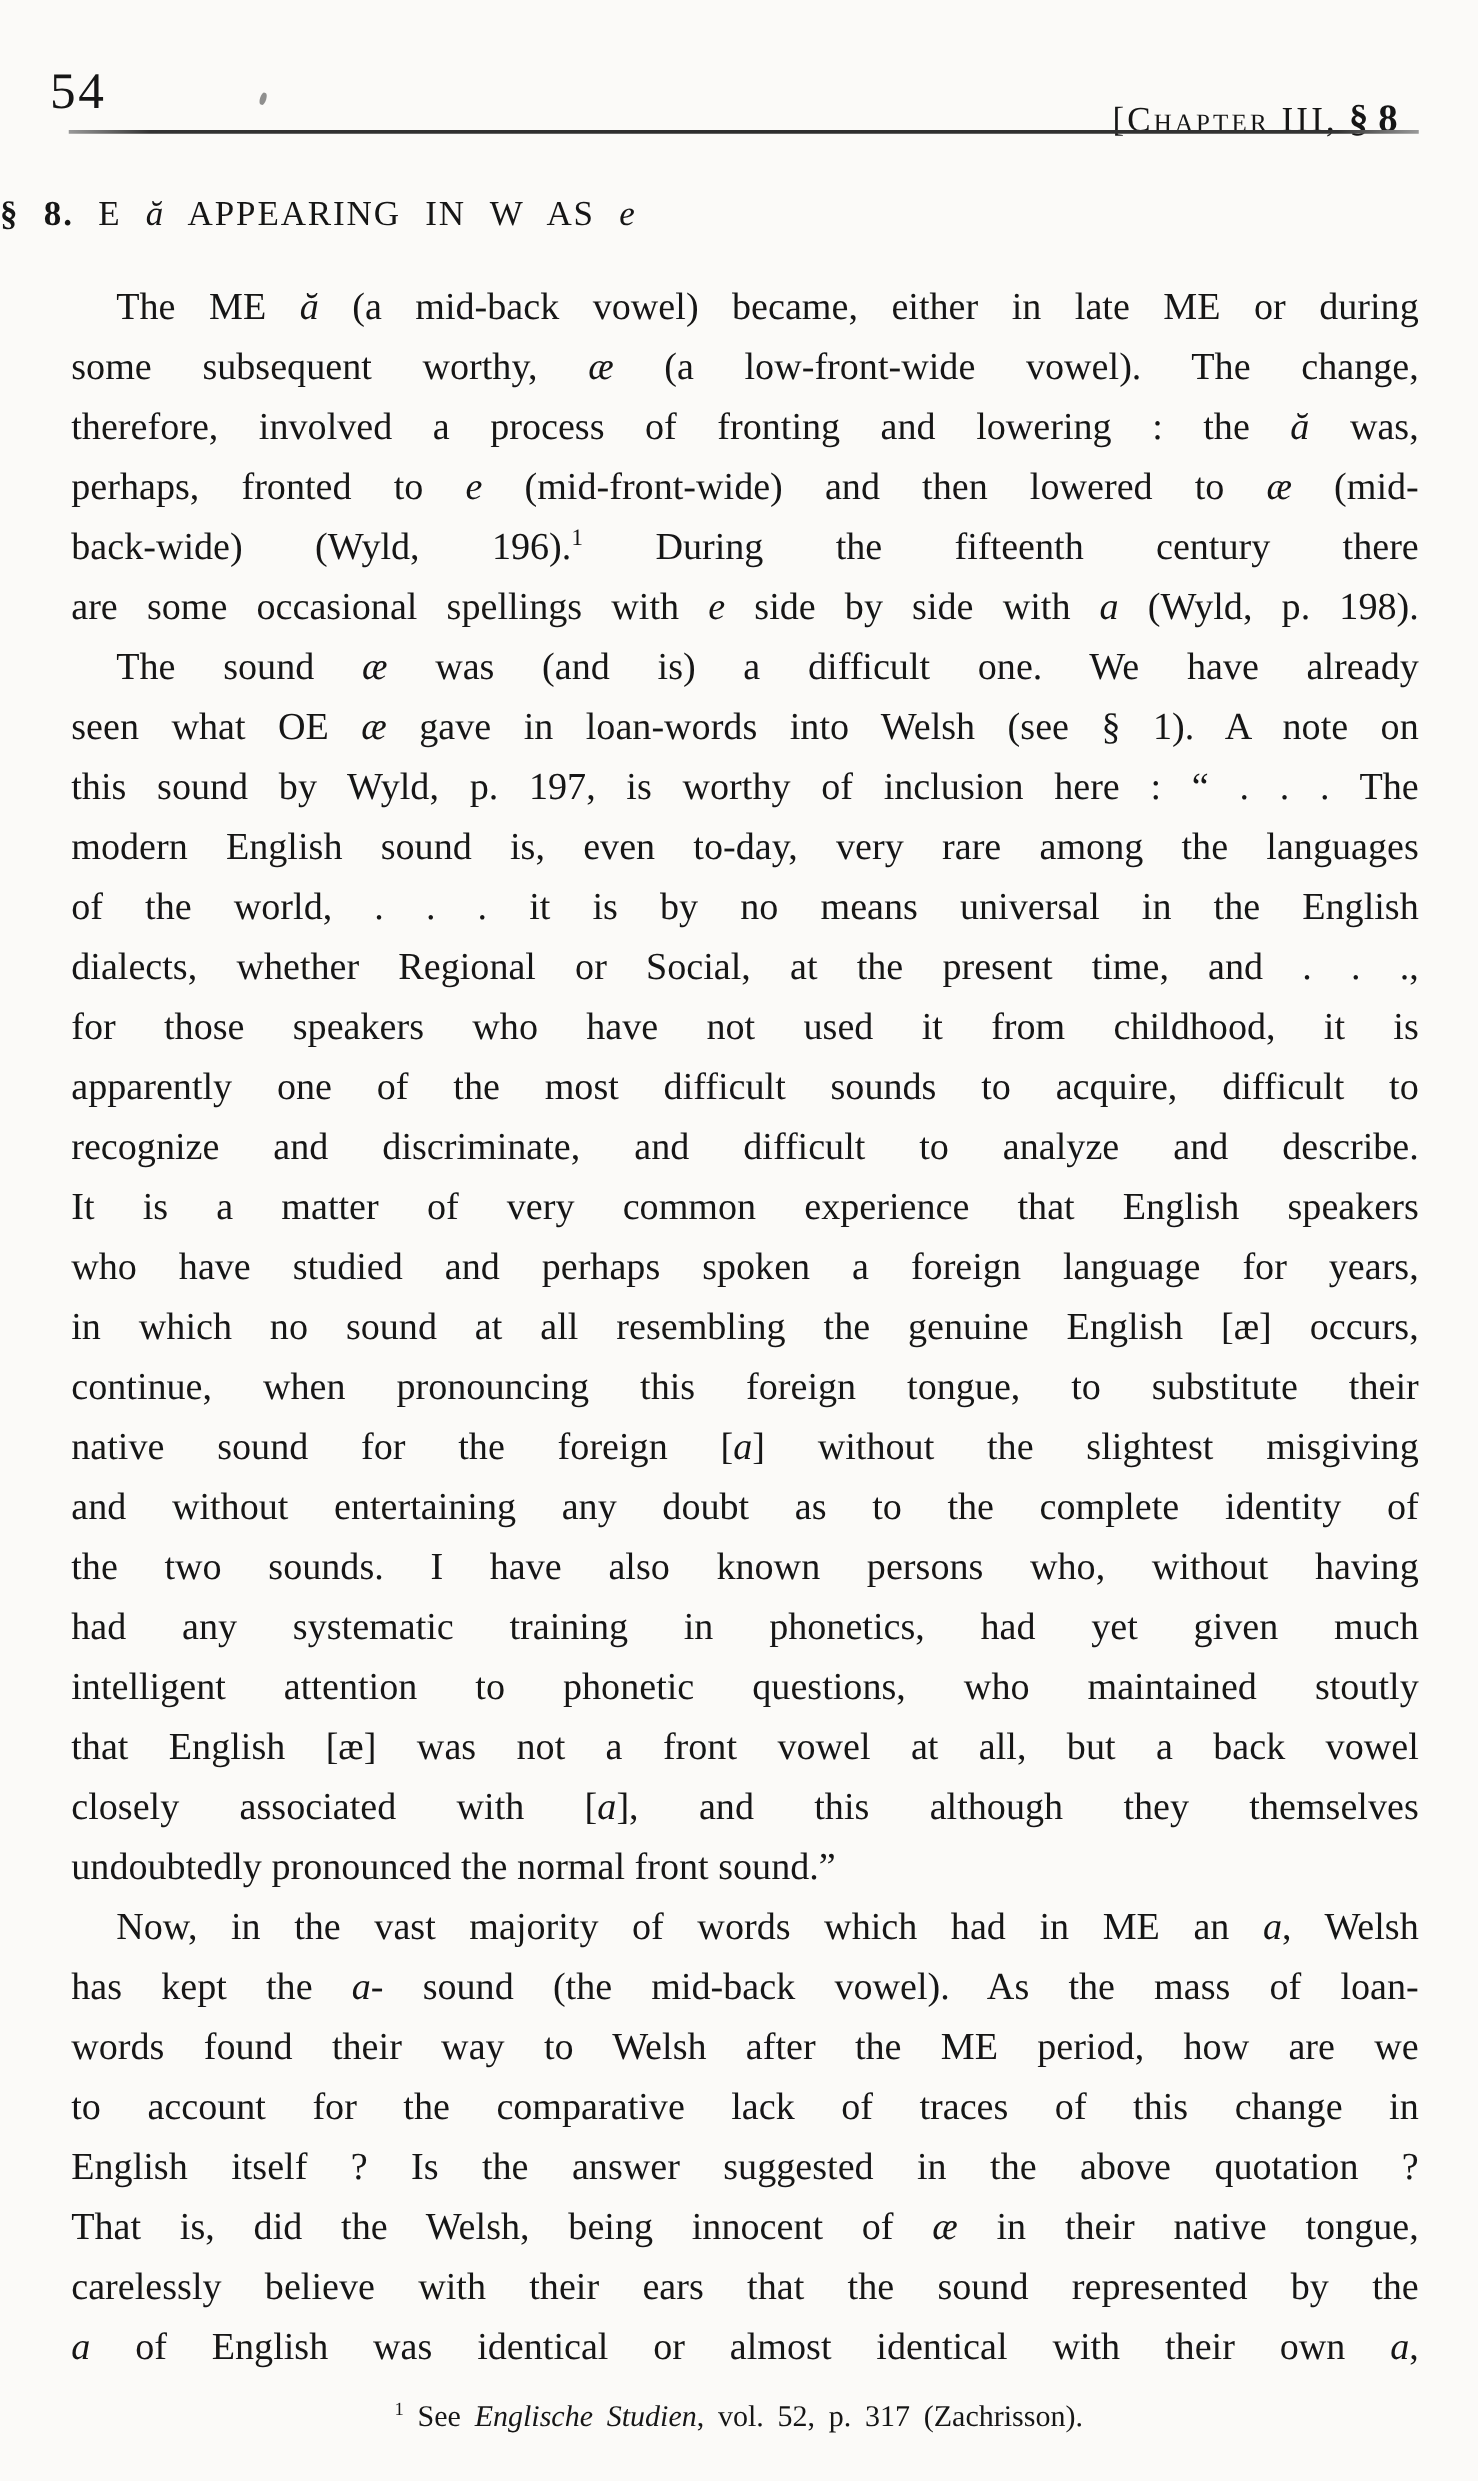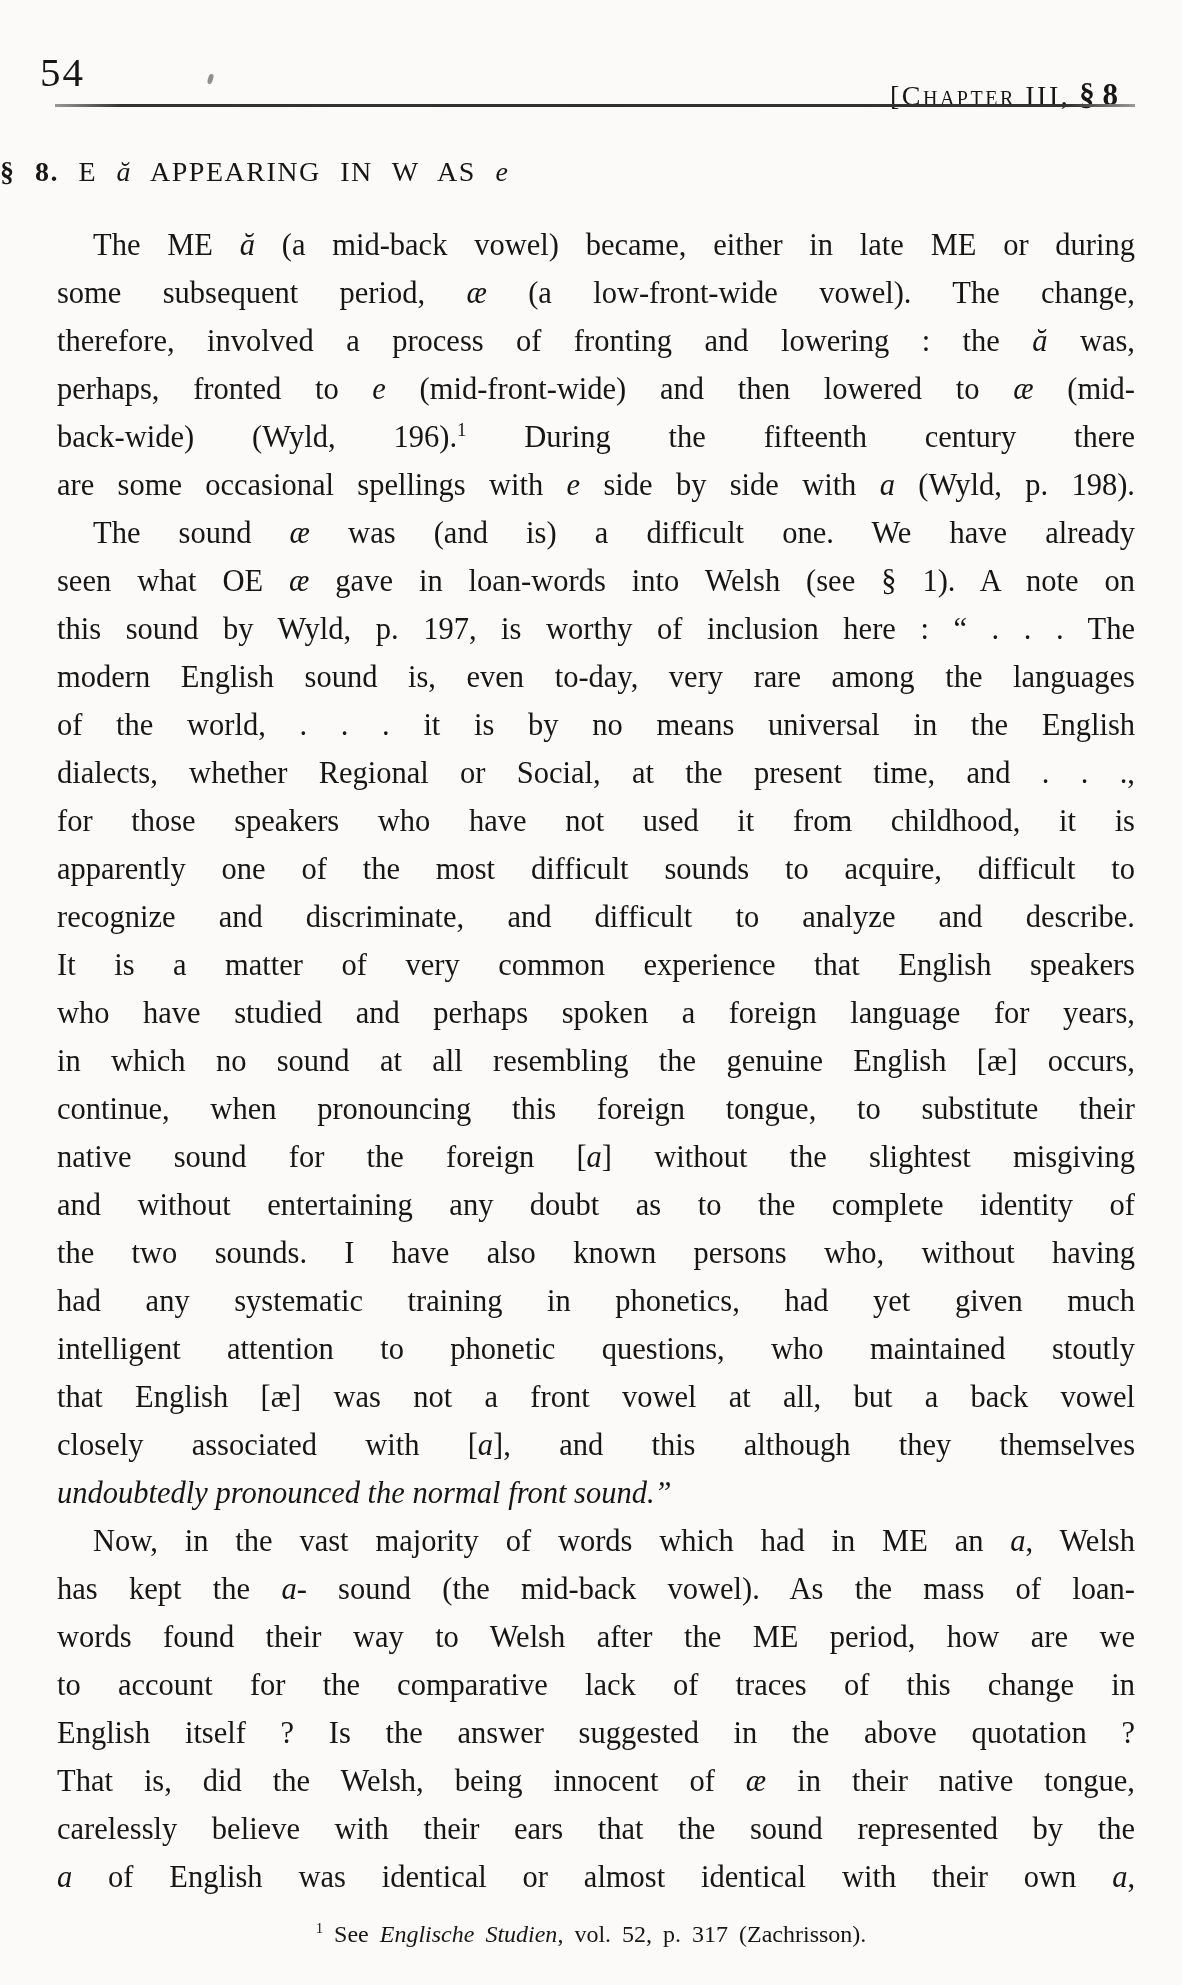--- a/index.html
+++ b/index.html
@@ -48,21 +48,21 @@
   
   .body-text {
     position: absolute; top: 221px; left: 57px; width: 1078px;
     font-size: 30.5px; line-height: 48px;
   }
   .line {
     height: 48px;
     text-align: justify;
     text-align-last: justify;
   }
-  .line.no-just { text-align-last: left; font-style: italic; }
+  .line.no-just { text-align-last: left; }
   .line.indent { text-indent: 36px; }
 
   .it  { font-style: italic; }
   .bd  { font-weight: bold; }
   .sup { font-size: 0.62em; vertical-align: super; line-height: 0; }
 
   
   .footnote {
     position: absolute; top: 1921px; left: 0; width: 100%;
     text-align: center; font-size: 24px; word-spacing: 5px;
@@ -79,21 +79,21 @@
   </div>
 
   <div class="speck"></div>
   <div class="rule"></div>
 
   <div class="section-heading"><span class="bd">§ 8.</span><span>  E </span><span class="it">ă</span><span> APPEARING IN W AS </span><span class="it">e</span></div>
 
   <div class="body-text">
       <div>
         <div class="line indent"><span>The ME </span><span class="it">ă</span><span> (a mid-back vowel) became, either in late ME or during</span></div>
-        <div class="line"><span>some subsequent period, </span><span class="it">æ</span><span> (a low-front-wide vowel).  The change,</span></div>
+        <div class="line"><span>some subsequent worthy, </span><span class="it">æ</span><span> (a low-front-wide vowel).  The change,</span></div>
         <div class="line"><span>therefore, involved a process of fronting and lowering :  the </span><span class="it">ă</span><span> was,</span></div>
         <div class="line"><span>perhaps, fronted to </span><span class="it">e</span><span> (mid-front-wide) and then lowered to </span><span class="it">æ</span><span> (mid-</span></div>
         <div class="line"><span>back-wide)  (Wyld, 196).</span><span class="sup">1</span><span>  During the fifteenth century there</span></div>
         <div class="line"><span>are some occasional spellings with </span><span class="it">e</span><span> side by side with </span><span class="it">a</span><span> (Wyld, p. 198).</span></div>
       </div>
       <div>
         <div class="line indent"><span>The sound </span><span class="it">æ</span><span> was (and is) a difficult one.  We have already</span></div>
         <div class="line"><span>seen what OE </span><span class="it">æ</span><span> gave in loan-words into Welsh (see § 1).  A note on</span></div>
         <div class="line"><span>this sound by Wyld, p. 197, is worthy of inclusion here : “ . . . The</span></div>
         <div class="line"><span>modern English sound is, even to-day, very rare among the languages</span></div>

